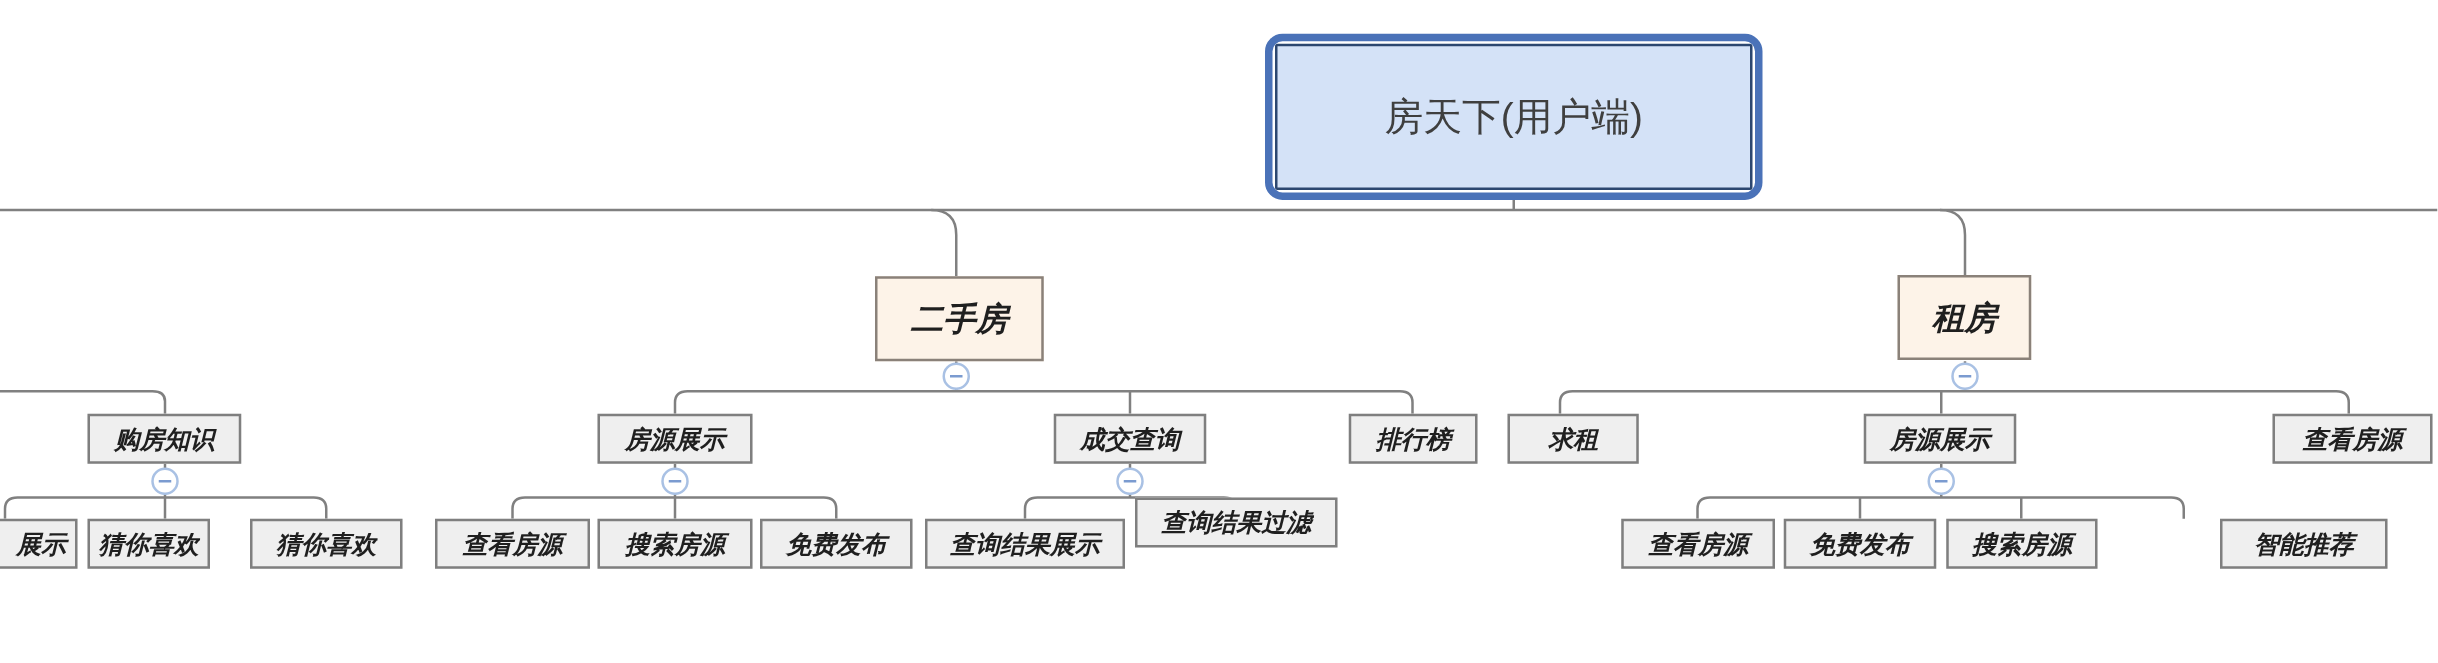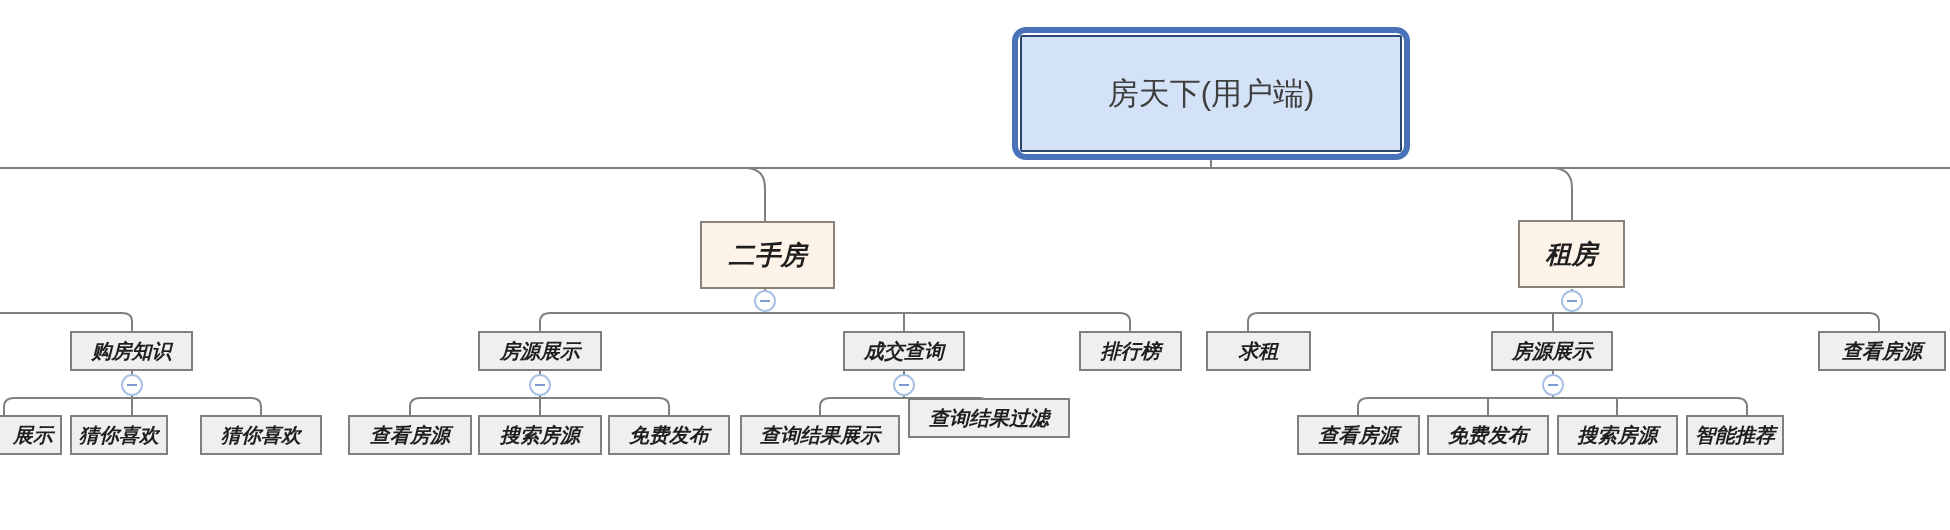--- a/index.html
+++ b/index.html
@@ -172,21 +172,21 @@
   <div class="node" style="left:348px; top:415px; width:124px; height:40px">查看房源</div>
   <div class="node" style="left:478px; top:415px; width:124px; height:40px">搜索房源</div>
   <div class="node" style="left:608px; top:415px; width:122px; height:40px">免费发布</div>
 
   <div class="node" style="left:740px; top:415px; width:160px; height:40px">查询结果展示</div>
   <div class="node" style="left:908px; top:398px; width:162px; height:40px">查询结果过滤</div>
 
   <div class="node" style="left:1297px; top:415px; width:123px; height:40px">查看房源</div>
   <div class="node" style="left:1427px; top:415px; width:122px; height:40px">免费发布</div>
   <div class="node" style="left:1557px; top:415px; width:121px; height:40px">搜索房源</div>
-  <div class="node" style="left:1686px; top:415px; width:98px; height:40px">智能推荐</div>
+  <div class="node" style="left:1776px; top:415px; width:134px; height:40px">智能推荐</div>
 
   <div class="collapse" style="left:754px; top:290px"></div>
   <div class="collapse" style="left:1561px; top:290px"></div>
   <div class="collapse" style="left:121px; top:374px"></div>
   <div class="collapse" style="left:529px; top:374px"></div>
   <div class="collapse" style="left:893px; top:374px"></div>
   <div class="collapse" style="left:1542px; top:374px"></div>
 
 </div>
 

